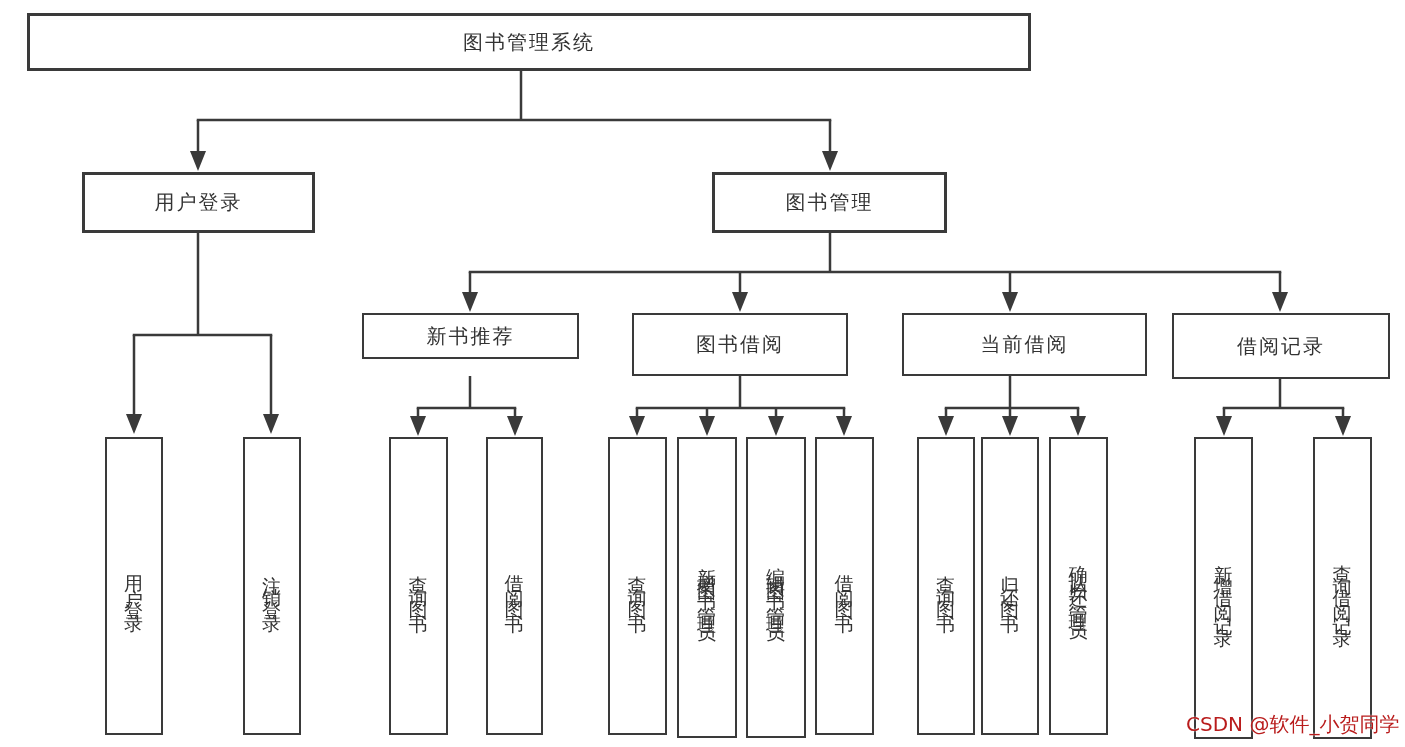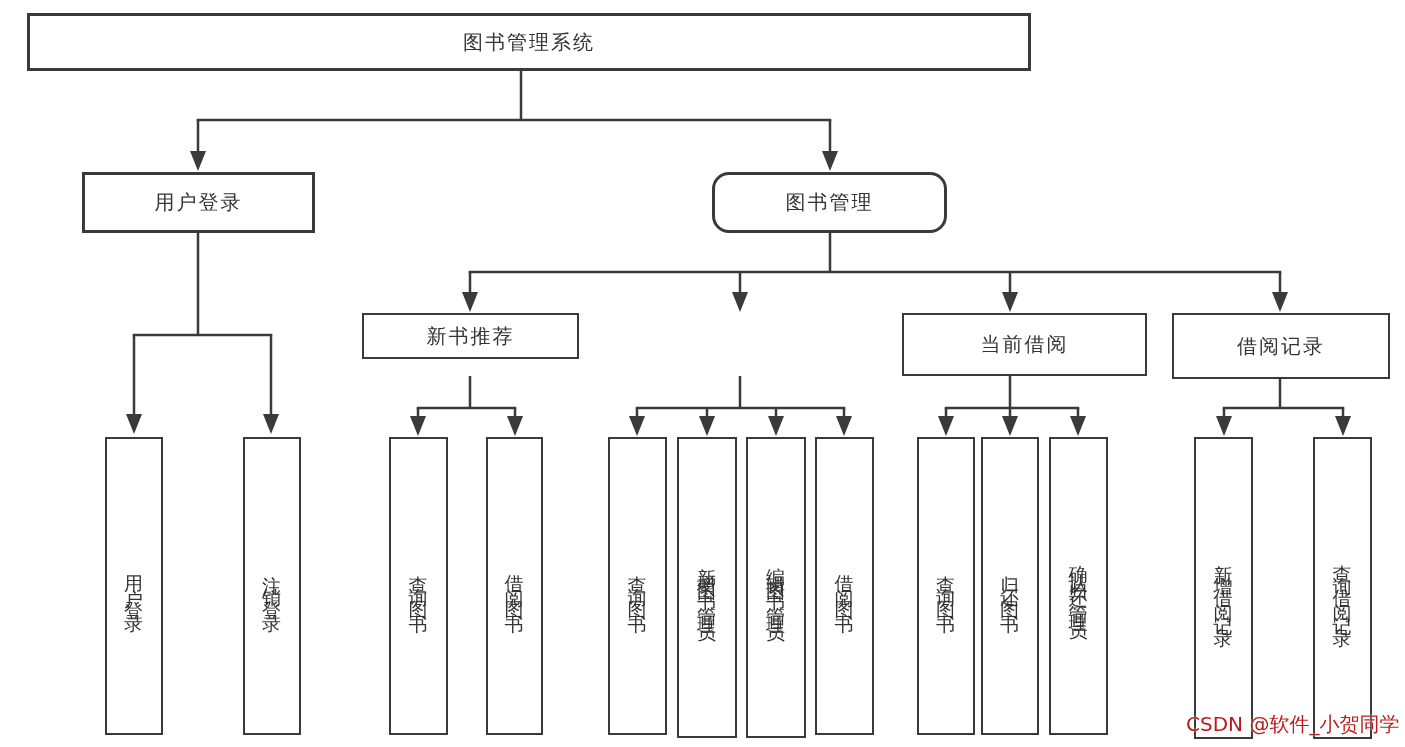--- a/index.html
+++ b/index.html
@@ -126,27 +126,30 @@
     </g>
   </svg>
 
   <div class="node heavy" style="left:19px; top:13px; width:1004px; height:58px;margin-left:8px;">
     <span class="hlabel">图书管理系统</span>
   </div>
 
   <div class="node heavy" style="left:82px; top:172px; width:233px; height:61px;">
     <span class="hlabel">用户登录</span>
   </div>
-  <div class="node heavy" style="left:712px; top:172px; width:235px; height:61px;border-radius:17px;">
+  <div class="node heavy" style="left:712px; top:172px; width:235px; height:61px;">
     <span class="hlabel">图书管理</span>
   </div>
 
   <div class="node" style="left:362px; top:313px; width:217px; height:46px;">
     <span class="hlabel">新书推荐</span>
   </div>
+  <div class="node" style="left:632px; top:313px; width:216px; height:63px;">
+    <span class="hlabel">图书借阅</span>
+  </div>
   <div class="node" style="left:902px; top:313px; width:245px; height:63px;">
     <span class="hlabel">当前借阅</span>
   </div>
   <div class="node" style="left:1172px; top:313px; width:218px; height:66px;">
     <span class="hlabel">借阅记录</span>
   </div>
 
   <div class="node vnode" style="left:105px; top:437px; width:58px; height:298px;">
     <span class="vlabel">用户登录</span>
   </div>

